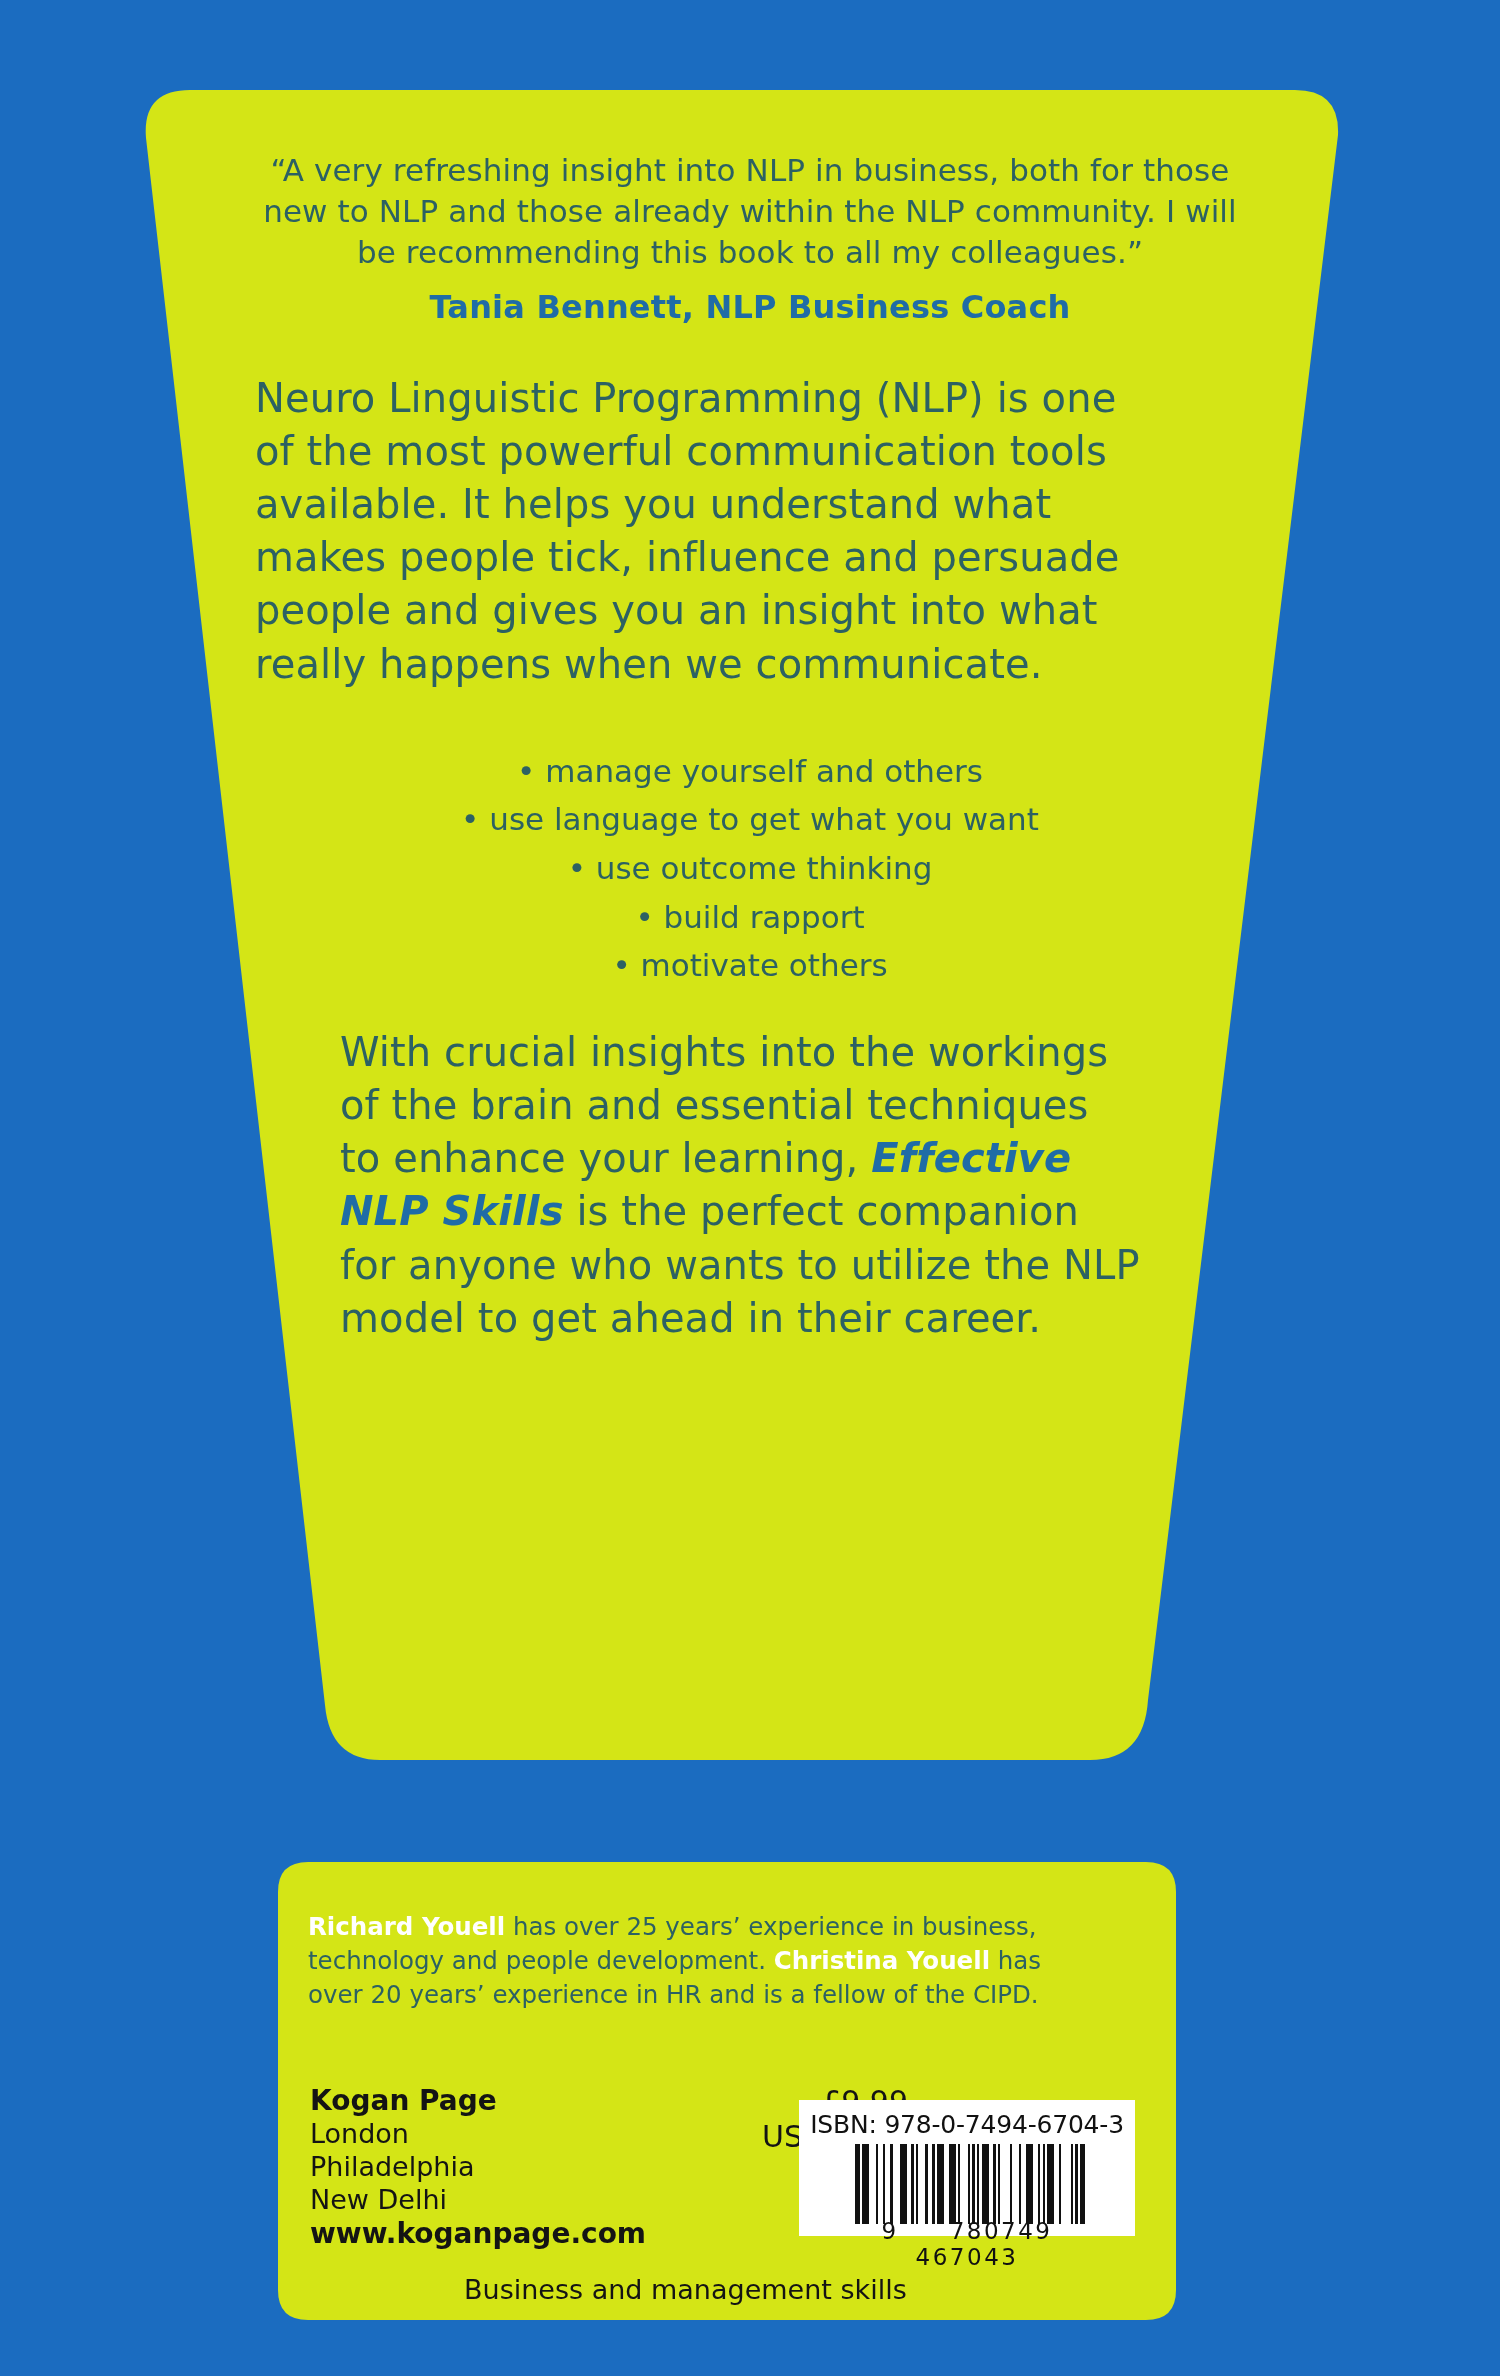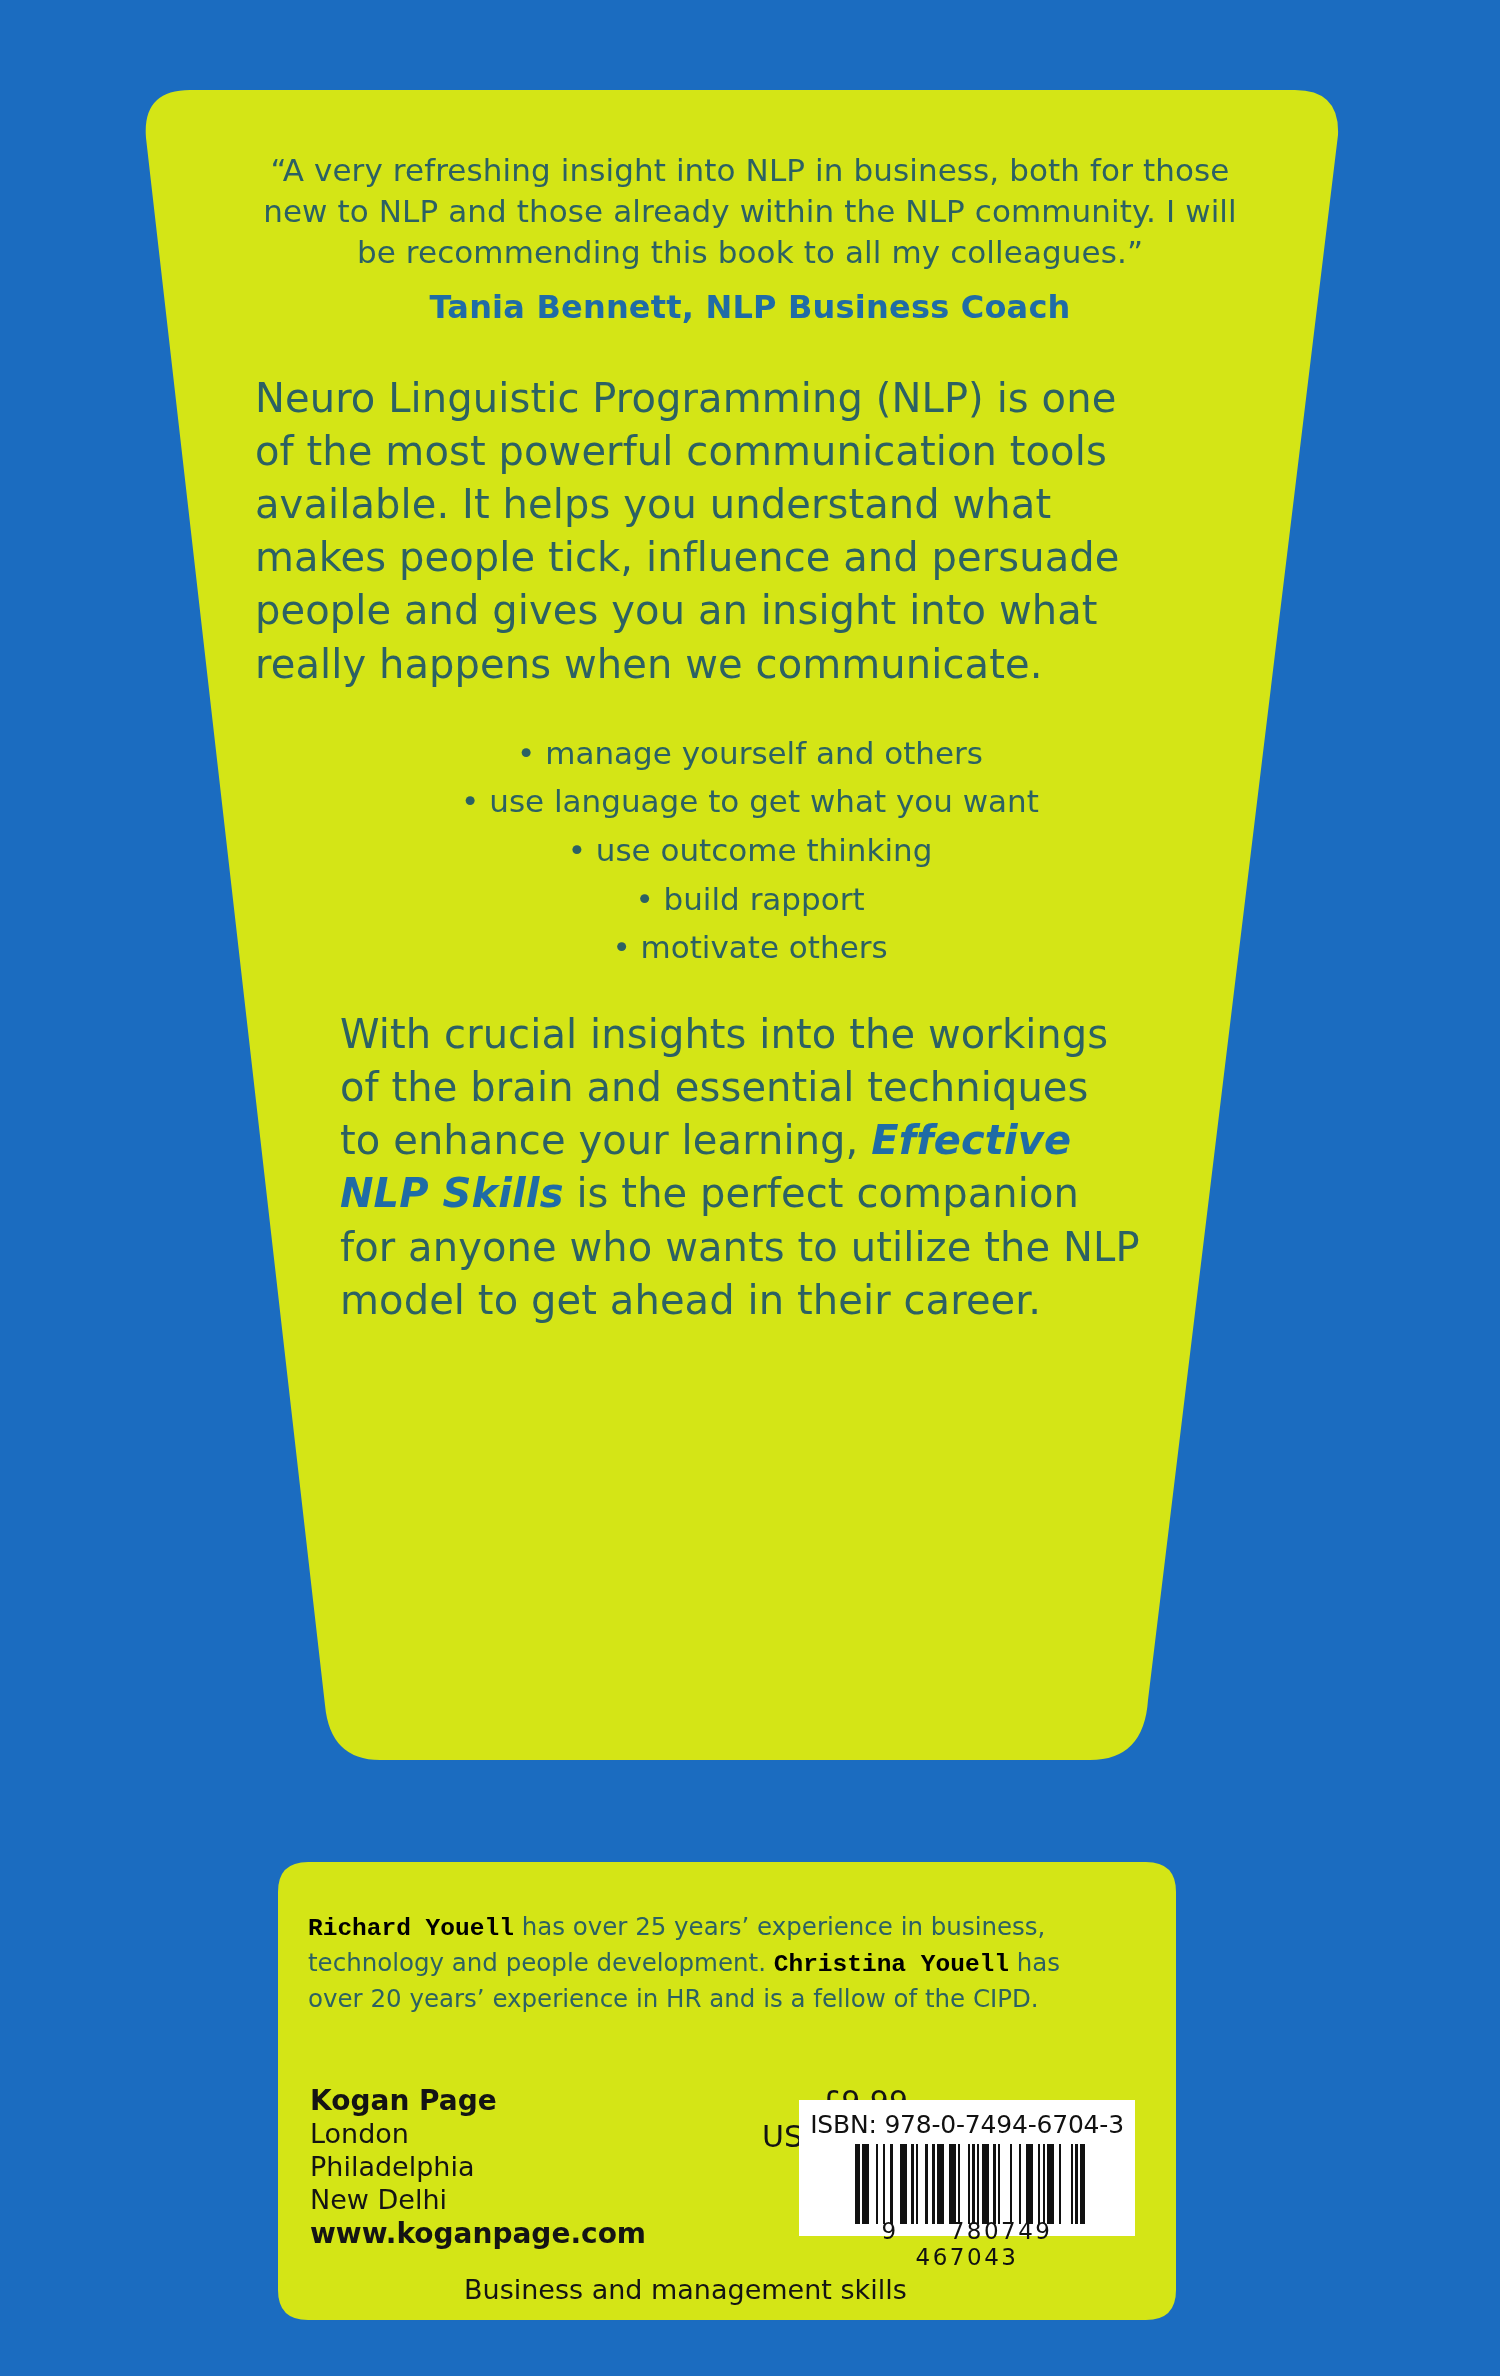--- a/index.html
+++ b/index.html
@@ -70,21 +70,21 @@
     width: 900px;
     margin: 46px 0 0 255px;
   }
   #para2 {
     width: 870px;
     margin: 45px 0 0 275px;
   }
 
   #bullets {
     list-style: none;
-    margin: 42px 0 0 0;
+    margin: 60px 0 0 0;
     padding: 0;
     text-align: center;
   }
   #bullets li {
     color: #2c6163;
     font-size: 31px;
     line-height: 1.31;
     margin-bottom: 8px;
     display: block;
   }
@@ -110,21 +110,21 @@
   #bio {
     position: absolute;
     left: 30px;
     top: 48px;
     width: 790px;
     color: #2c6163;
     font-size: 24.5px;
     line-height: 1.38;
     text-align: left;
   }
-  #bio b { color: #000000; font-family: Liberation Mono, monospace; }
+  #bio b { color: #ffffff; }
 
   #publisher {
     position: absolute;
     left: 32px;
     top: 222px;
     color: #141414;
     font-size: 27px;
     line-height: 1.22;
     text-align: left;
   }

